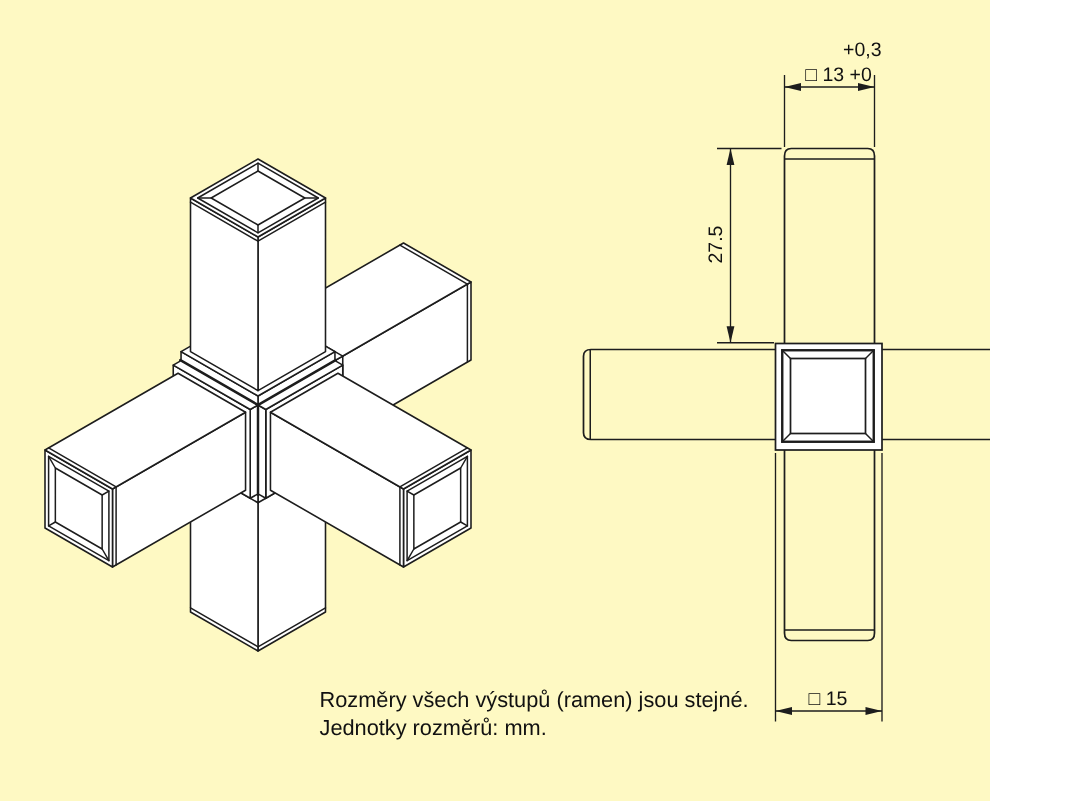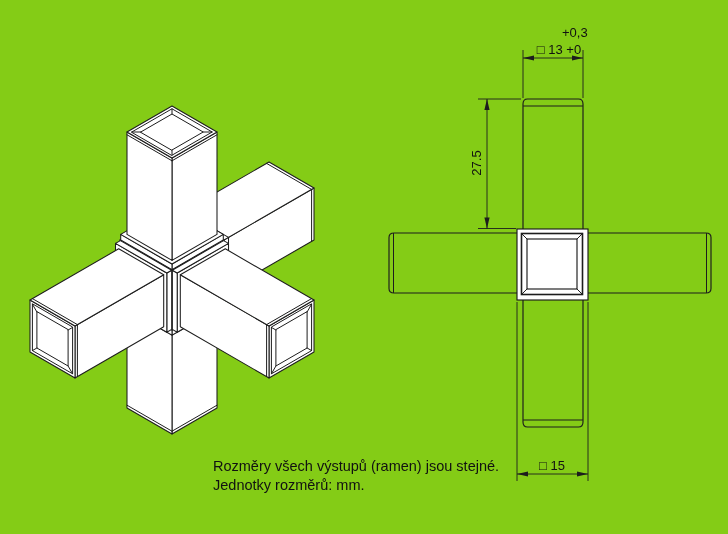--- a/index.html
+++ b/index.html
@@ -1,16 +1,16 @@
 <!DOCTYPE html>
 <html><head>
 <meta charset="utf-8">
 <style>
   html,body{margin:0;padding:0;background:#ffffff;}
-  #stage{position:relative;width:728px;height:534px;background:#84cc16;overflow:hidden;
+  #stage{position:relative;width:660px;height:534px;background:#fef9c3;overflow:hidden;
          font-family:"Liberation Sans",sans-serif;}
   svg{display:block;}
   .face{fill:#ffffff;stroke:#1d1d1d;stroke-width:1.05;stroke-linejoin:round;}
   .edge{fill:none;stroke:#1d1d1d;stroke-width:1;stroke-linejoin:round;stroke-linecap:round;}
   .outline{fill:none;stroke:#1d1d1d;stroke-width:1.15;stroke-linejoin:round;}
   .outline-thick{fill:#ffffff;stroke:#1d1d1d;stroke-width:1.6;}
   .wface{fill:#ffffff;stroke:#1d1d1d;stroke-width:1.15;}
   .dimline{fill:none;stroke:#1d1d1d;stroke-width:0.9;}
   .arrow{fill:#1d1d1d;stroke:none;}
   text{fill:#111111;}

